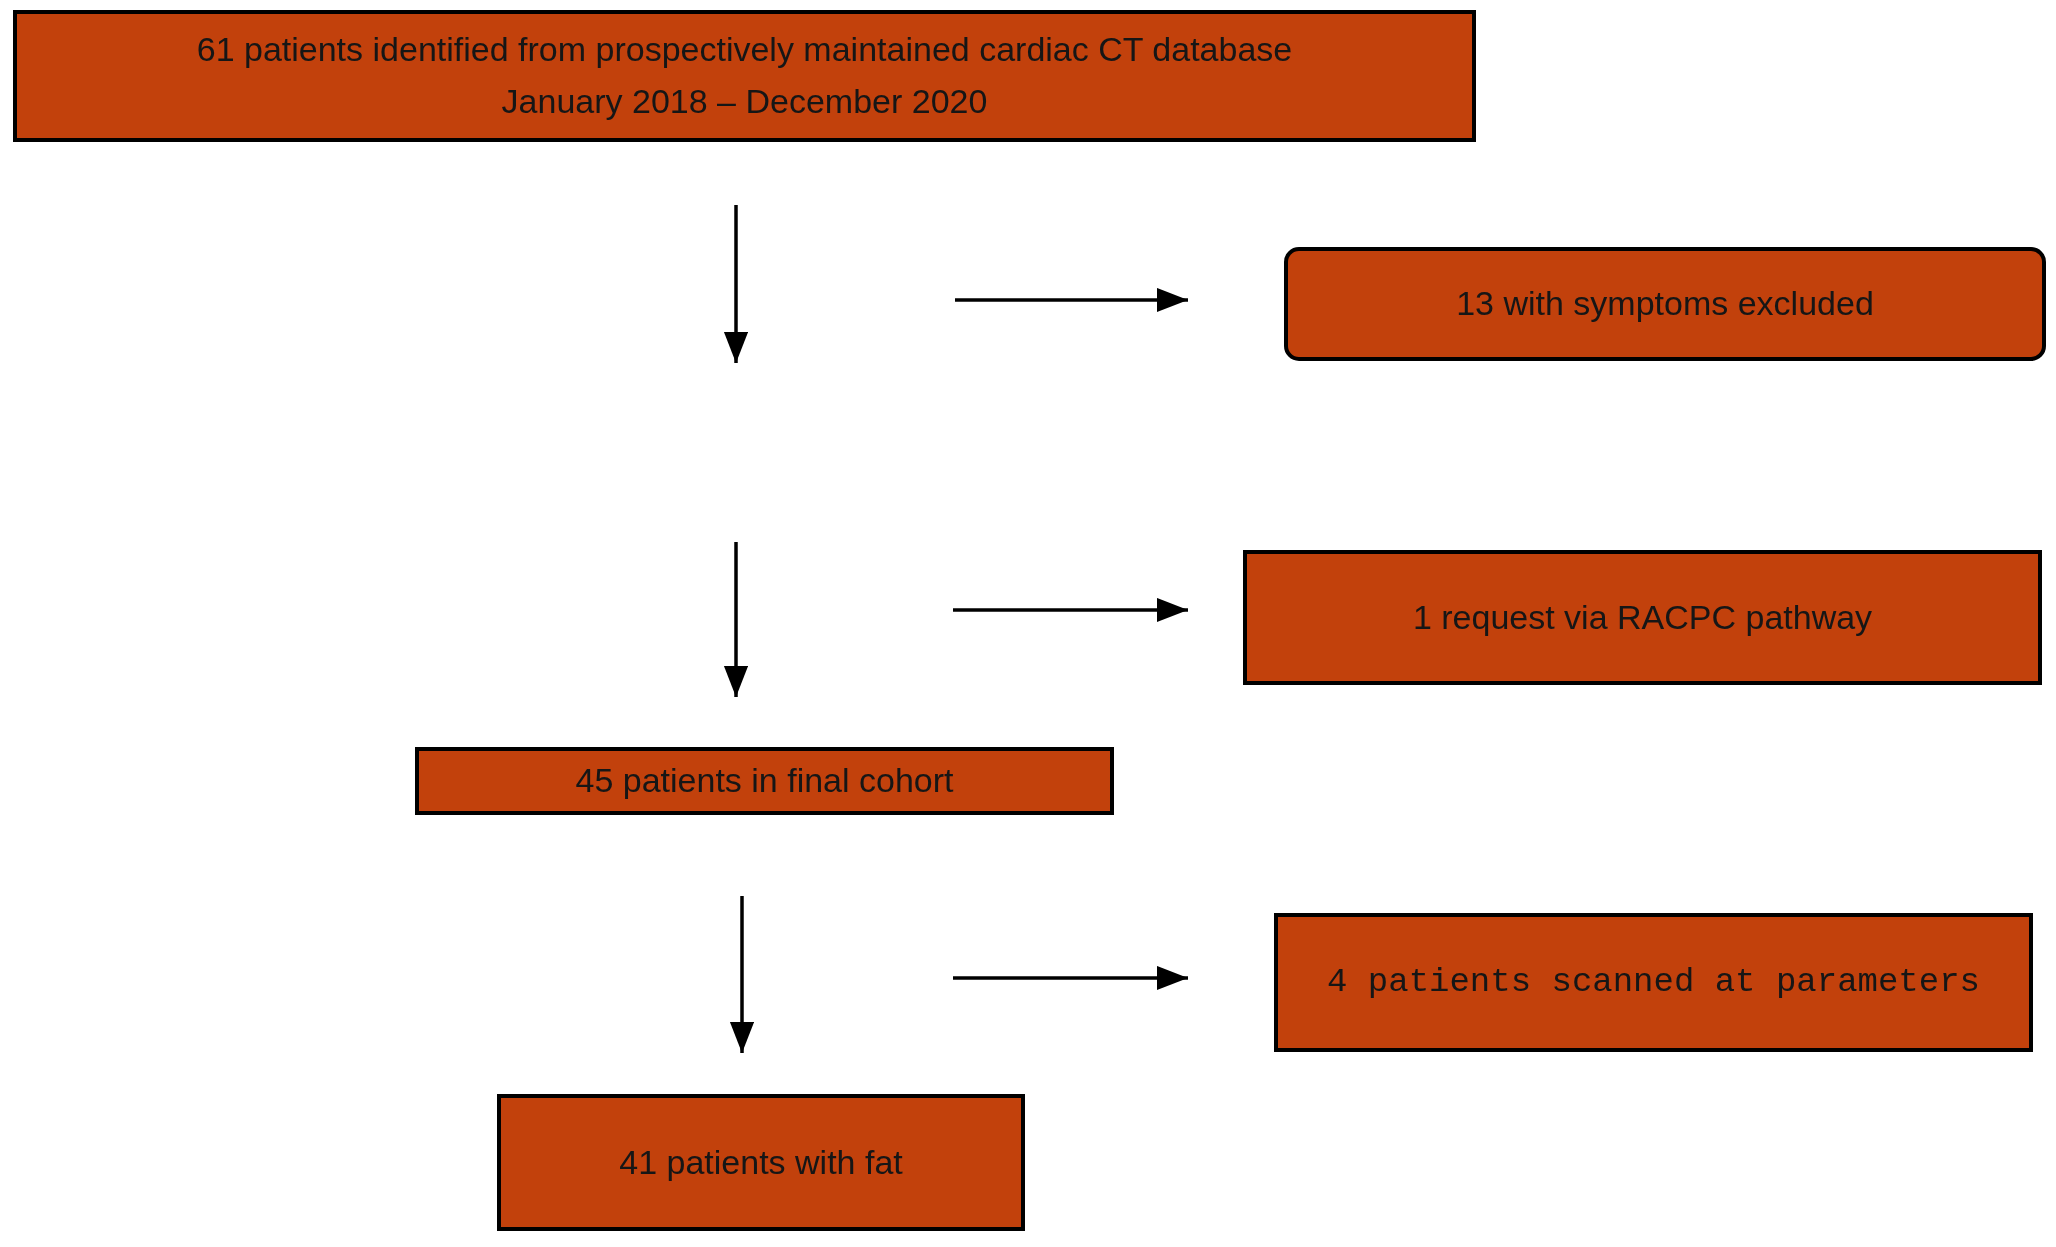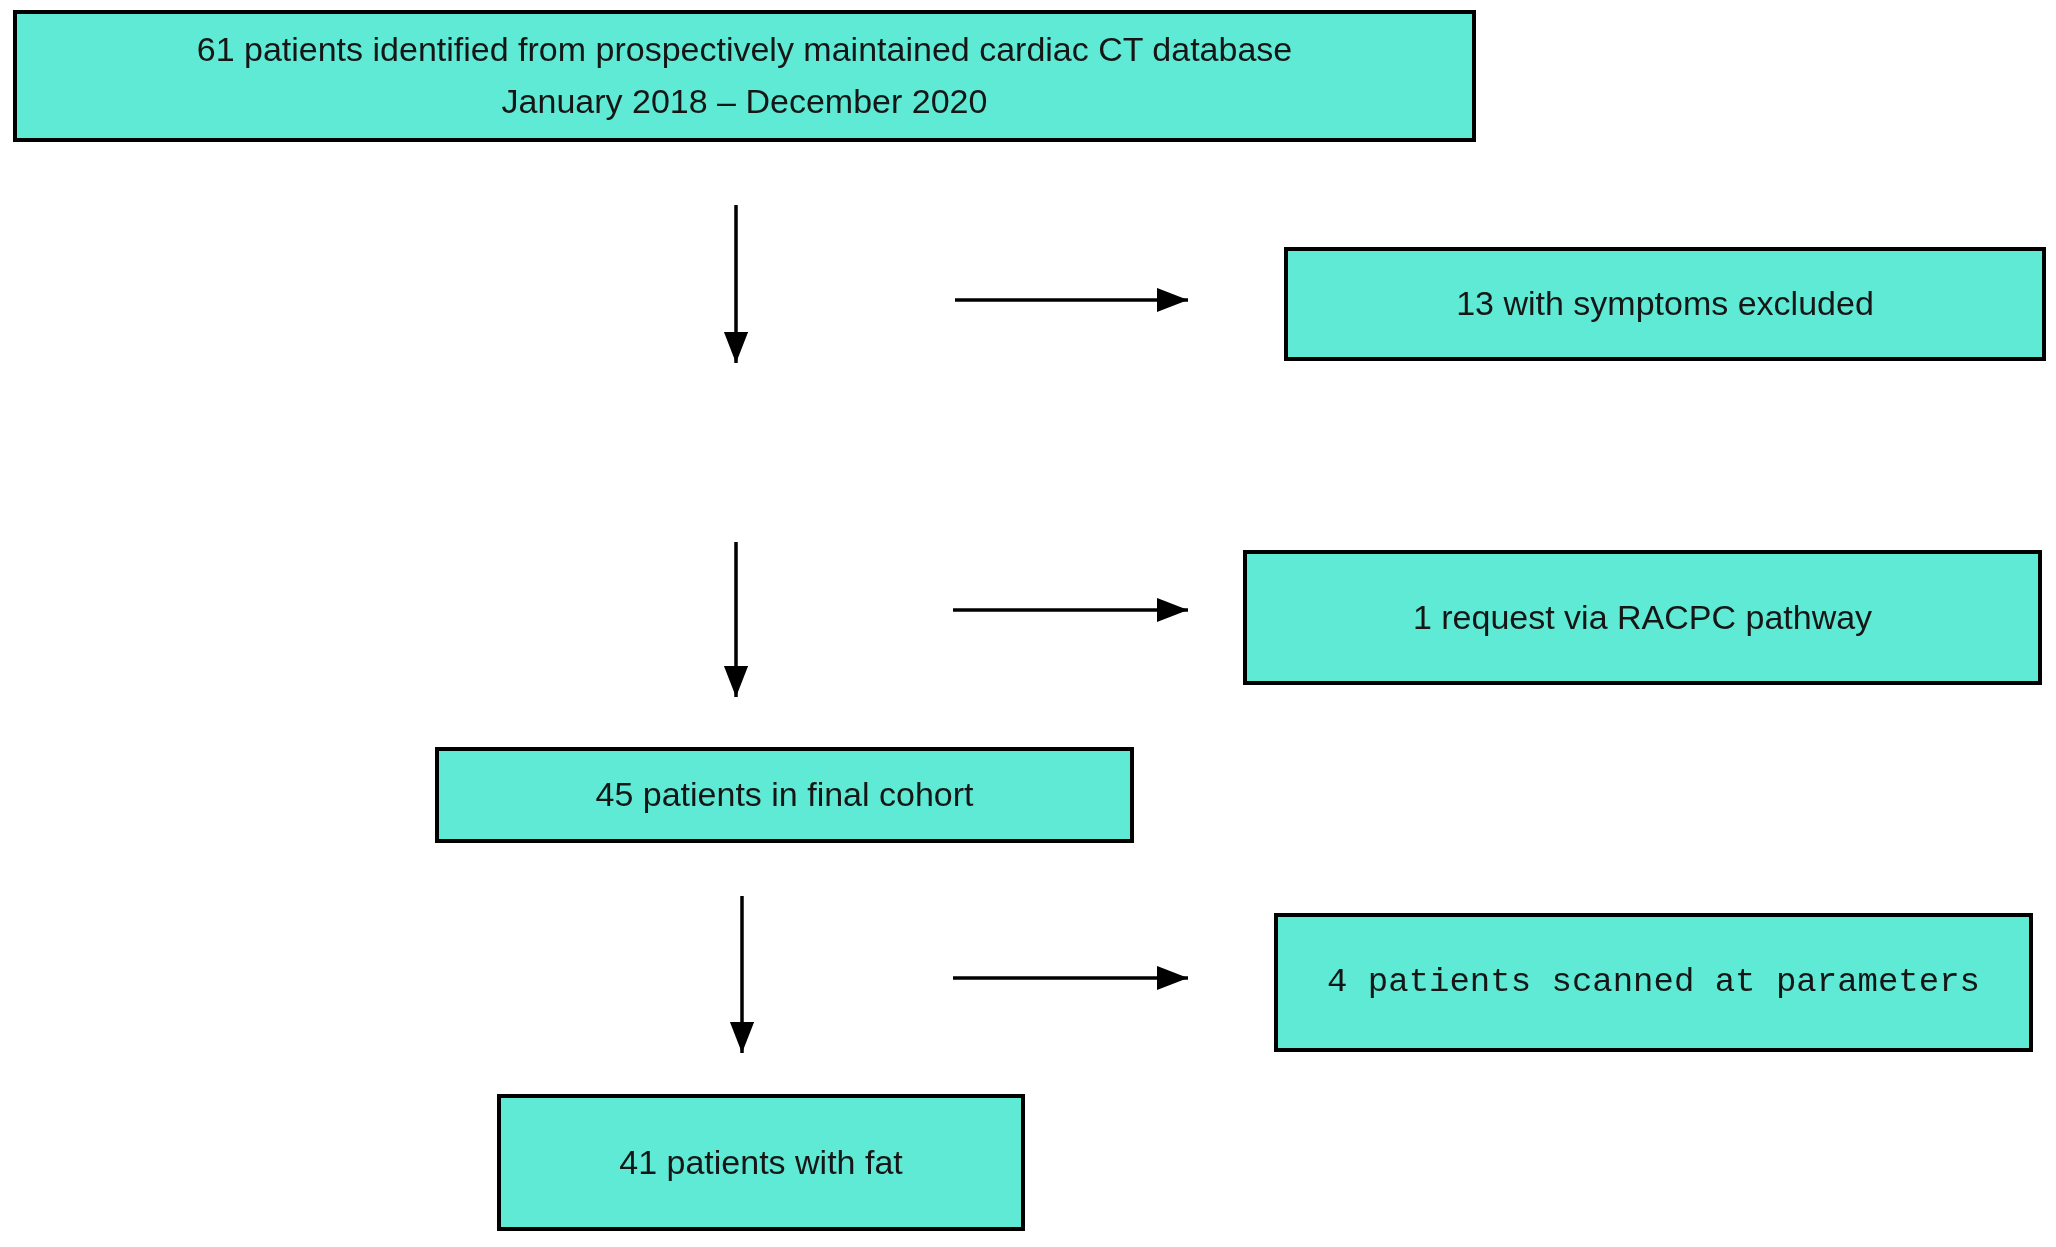--- a/index.html
+++ b/index.html
@@ -21,41 +21,41 @@
     left: 0;
     top: 0;
     width: 2056px;
     height: 1247px;
     pointer-events: none;
   }
   .box {
     position: absolute;
     box-sizing: border-box;
     border: 4px solid #000000;
-    background: #5eead4;
+    background: #c2410c;
     display: flex;
     flex-direction: column;
     justify-content: center;
     align-items: center;
     text-align: center;
     font-size: 34px;
     line-height: 1.52;
     padding: 4px 12px;
   }
   .box span {
     display: block;
     white-space: nowrap;
   }
   
   .box-identified   { left: 13px;   top: 10px;   width: 1463px; height: 132px; }
   .box-asymptomatic { left: 298px;  top: 408px;  width: 898px;  height: 78px;  }
-  .box-final-cohort { left: 415px;  top: 747px;  width: 699px;  height: 96px; margin-left: 20px;  }
+  .box-final-cohort { left: 415px;  top: 747px;  width: 699px;  height: 68px;  }
   .box-fai-analysis { left: 481px;  top: 1094px; width: 528px;  height: 137px; margin-left: 16px; }
   
-  .box-excluded-symptoms { left: 1284px; top: 247px; width: 762px; height: 114px; }
+  .box-excluded-symptoms { left: 1284px; top: 247px; width: 762px; height: 114px; border-radius: 15px; }
   .box-excluded-calcium  { left: 1243px; top: 550px; width: 799px; height: 135px; }
   .box-excluded-fai      { left: 1274px; top: 913px; width: 759px; height: 139px; font-family: Liberation Mono, monospace; }
 </style>
 </head>
 <body>
 
 <div class="canvas">
 
   <svg class="arrows" viewBox="0 0 2056 1247" xmlns="http://www.w3.org/2000/svg">
     <defs>

